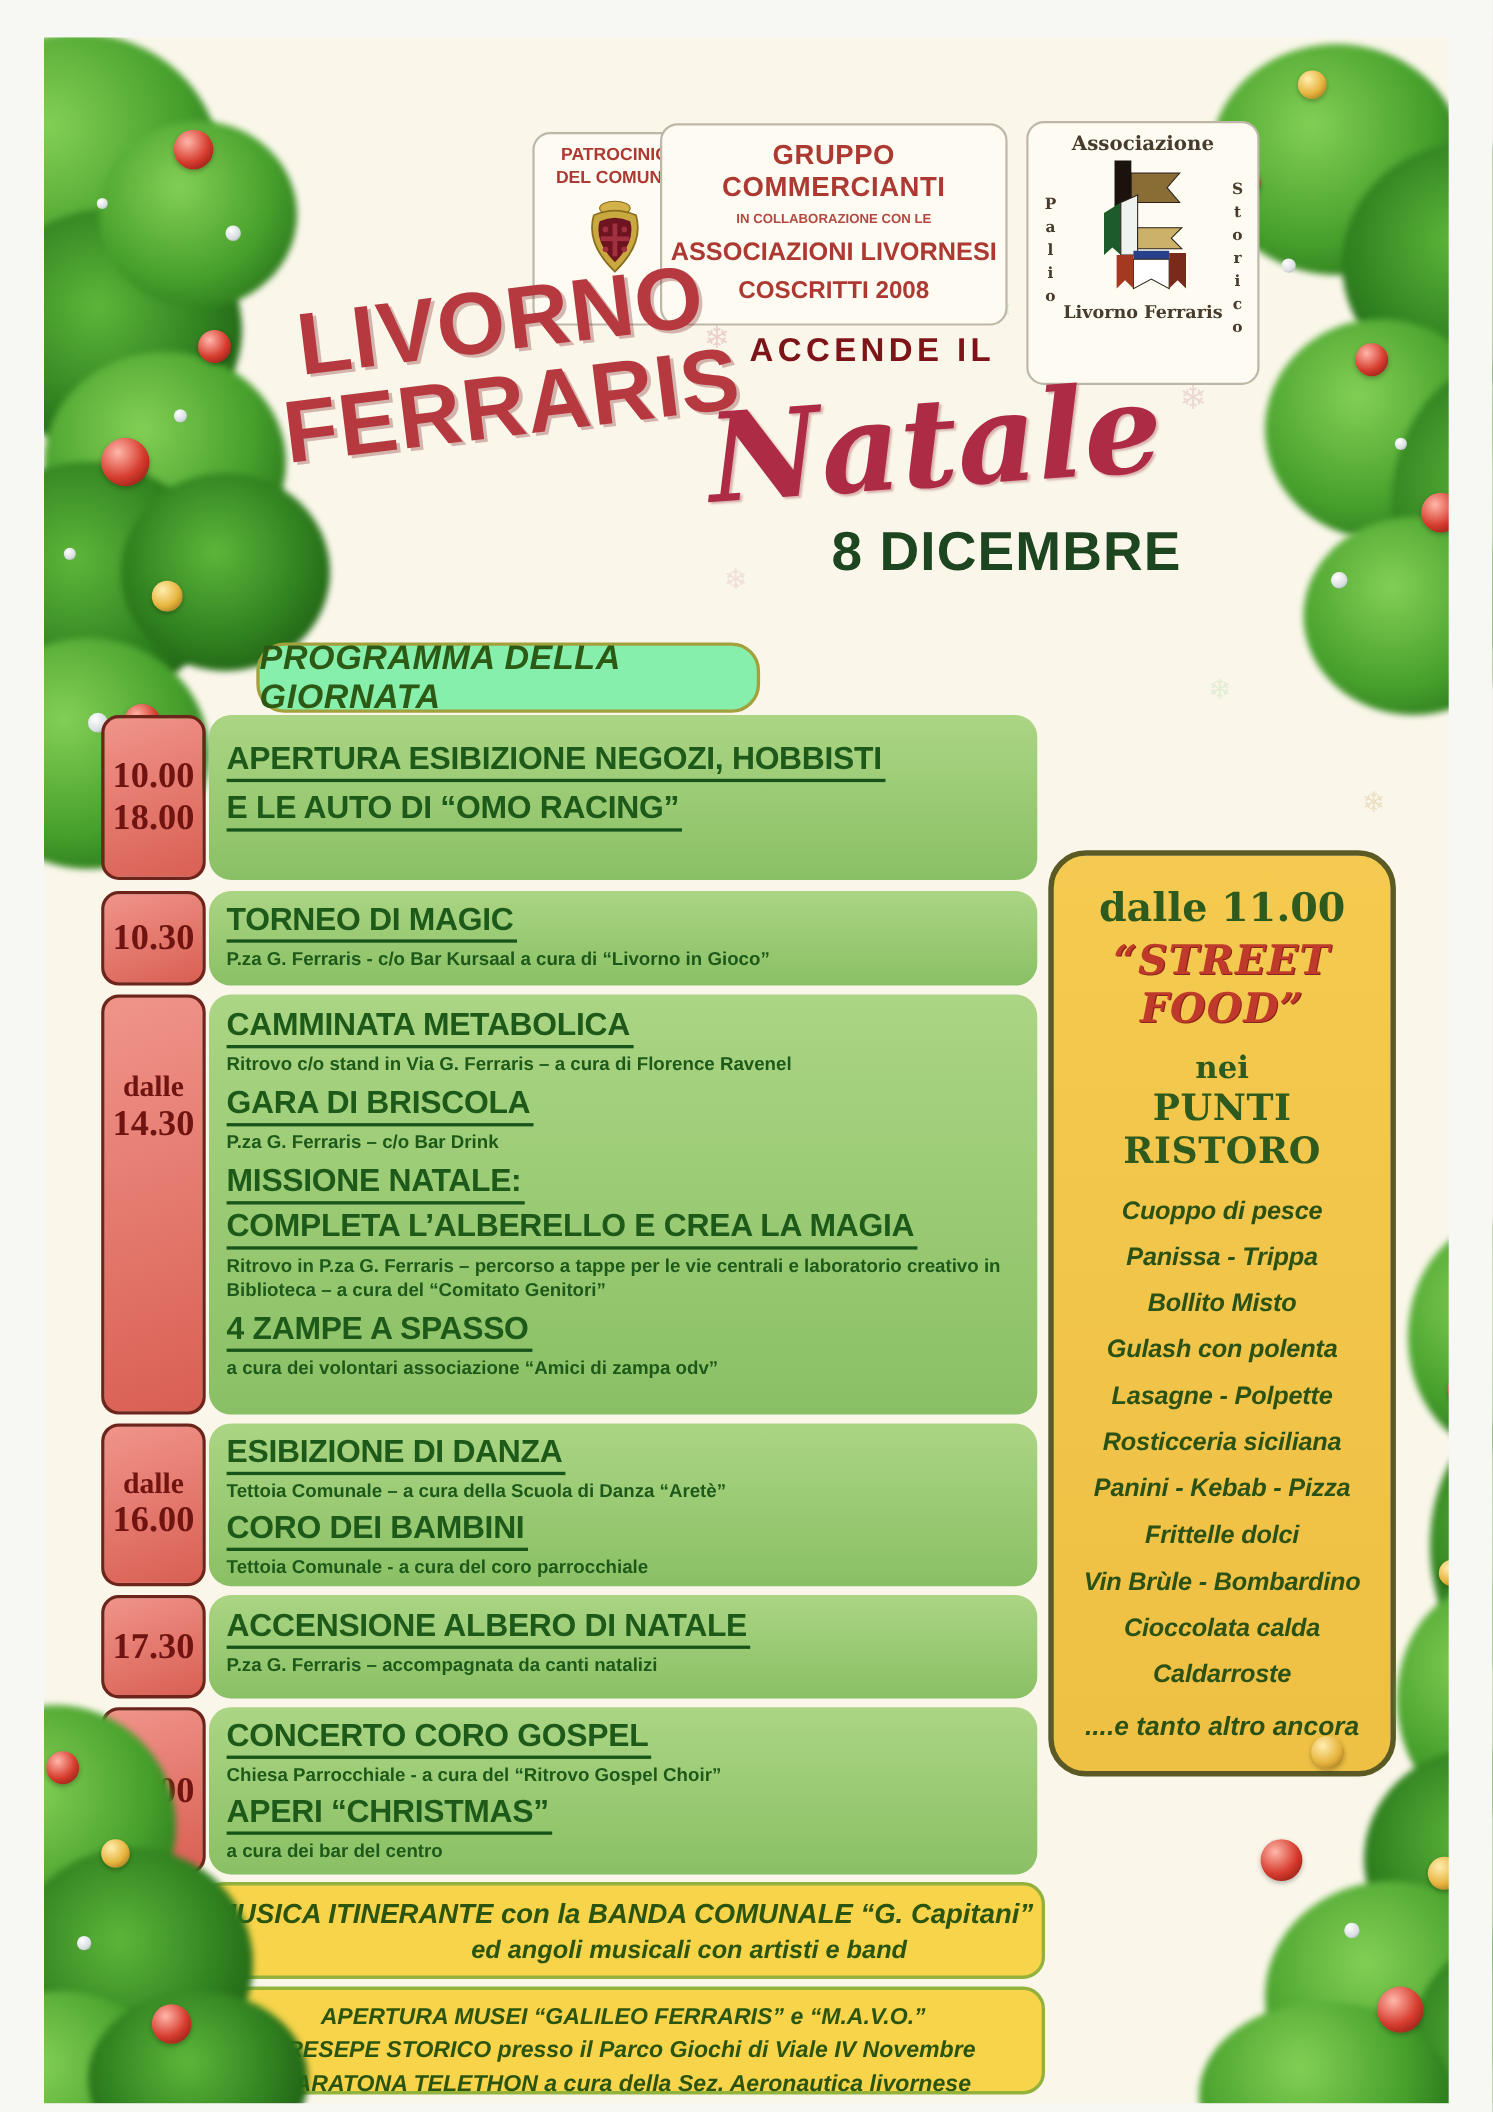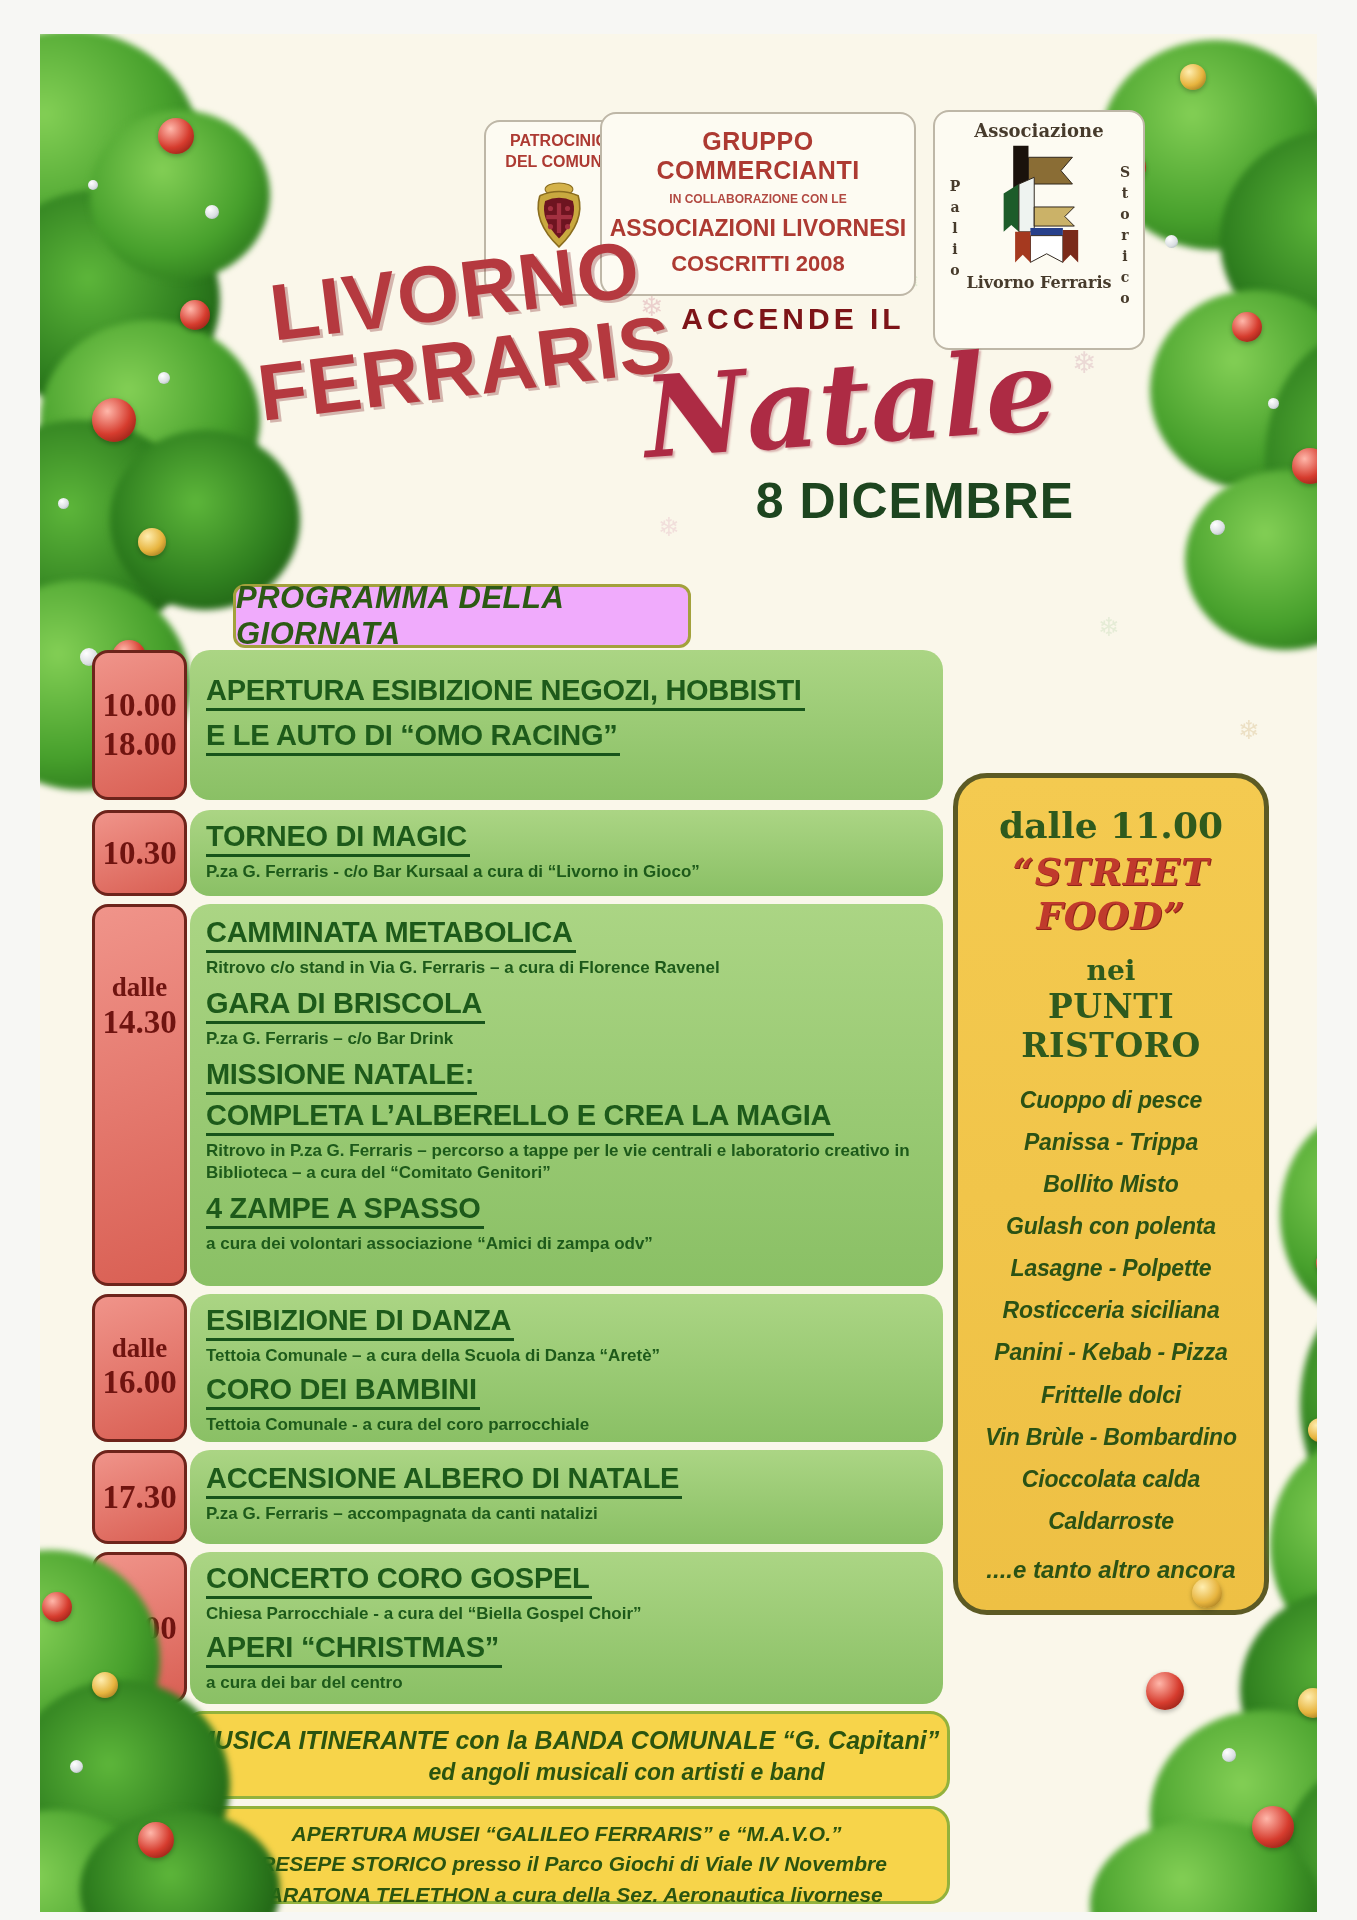--- a/index.html
+++ b/index.html
@@ -21,21 +21,21 @@
   .badge{position:absolute;background:#fdfbf2;border:2px solid #beb7a7;border-radius:16px;z-index:3;
          text-align:center;color:#ad3a32;}
   .b-red{font-weight:800;color:#ad3a32;}
   
   .main-title{position:absolute;z-index:3;font-weight:900;color:#b5393f;line-height:.97;letter-spacing:1px;
               text-shadow:3px 3px 0 rgba(122,26,31,.30);transform:rotate(-7deg);}
   .accende{position:absolute;z-index:3;font-weight:900;color:#7d1418;letter-spacing:4px;text-align:center;}
   .natale{position:absolute;z-index:3;font-family:"DejaVu Serif",serif;font-style:italic;font-weight:700;
           color:#ad2b44;transform:rotate(-4deg);text-shadow:2px 2px 2px rgba(140,20,40,.30);text-align:center;}
   .bigdate{position:absolute;z-index:3;font-weight:900;color:#1d451f;text-align:center;line-height:1.08;letter-spacing:1px;}
-  .pill{position:absolute;z-index:3;background:#f0abfc;border:3px solid #a3a13c;border-radius:12px;
+  .pill{position:absolute;z-index:3;background:#86efac;border:3px solid #a3a13c;border-radius:26px;
         display:flex;align-items:center;justify-content:center;}
   .pill span{font-style:italic;font-weight:800;font-size:31px;color:#2c5a14;letter-spacing:.5px;}
   
   .timebox{position:absolute;left:92px;width:95px;z-index:3;border:3px solid #6d241b;border-radius:16px;
            background:linear-gradient(160deg,#f0948a,#d95f53);display:flex;flex-direction:column;
            align-items:center;justify-content:center;box-sizing:border-box;}
   .timebox.top{justify-content:flex-start;padding-top:66px;}
   .timebox .t{font-family:"Liberation Serif",serif;font-weight:700;font-size:33px;color:#6f1410;line-height:1.18;}
   .timebox .t-sm{font-family:"Liberation Serif",serif;font-weight:700;font-size:27px;color:#6f1410;line-height:1.1;}
   .grow{position:absolute;left:190px;width:753px;z-index:3;border-radius:20px;box-sizing:border-box;
@@ -255,21 +255,21 @@
   <div class="grow" style="top:1450px;height:94px;">
     <div class="ev-title" style="margin-top:4px;"><span>ACCENSIONE ALBERO DI NATALE</span></div>
     <div class="ev-sub">P.za G. Ferraris –  accompagnata da canti natalizi</div>
   </div>
 
   <div class="timebox" style="top:1552px;height:152px;">
     <span class="t">18.00</span>
   </div>
   <div class="grow" style="top:1552px;height:152px;">
     <div class="ev-title" style="margin-top:2px;"><span>CONCERTO CORO GOSPEL</span></div>
-    <div class="ev-sub">Chiesa Parrocchiale  - a cura del “Biella Gospel Choir”</div>
+    <div class="ev-sub">Chiesa Parrocchiale  - a cura del “Ritrovo Gospel Choir”</div>
     <div class="ev-title" style="margin-top:0;"><span>APERI “CHRISTMAS”</span></div>
     <div class="ev-sub">a cura dei bar del centro</div>
   </div>
 
   <div class="foodbox">
     <div class="fb-dalle">dalle 11.00</div>
     <div class="fb-street">“STREET FOOD”</div>
     <div class="fb-nei">nei</div>
     <div class="fb-punti">PUNTI RISTORO</div>
     <div class="fb-items">

